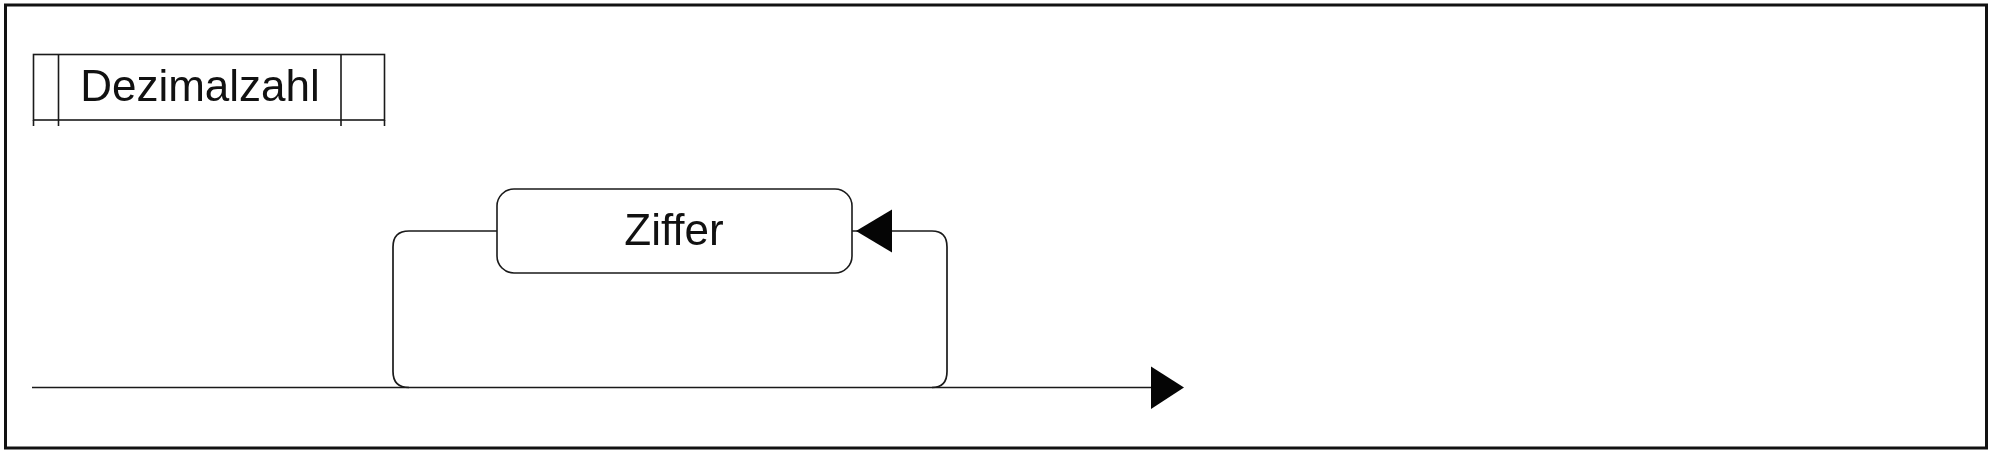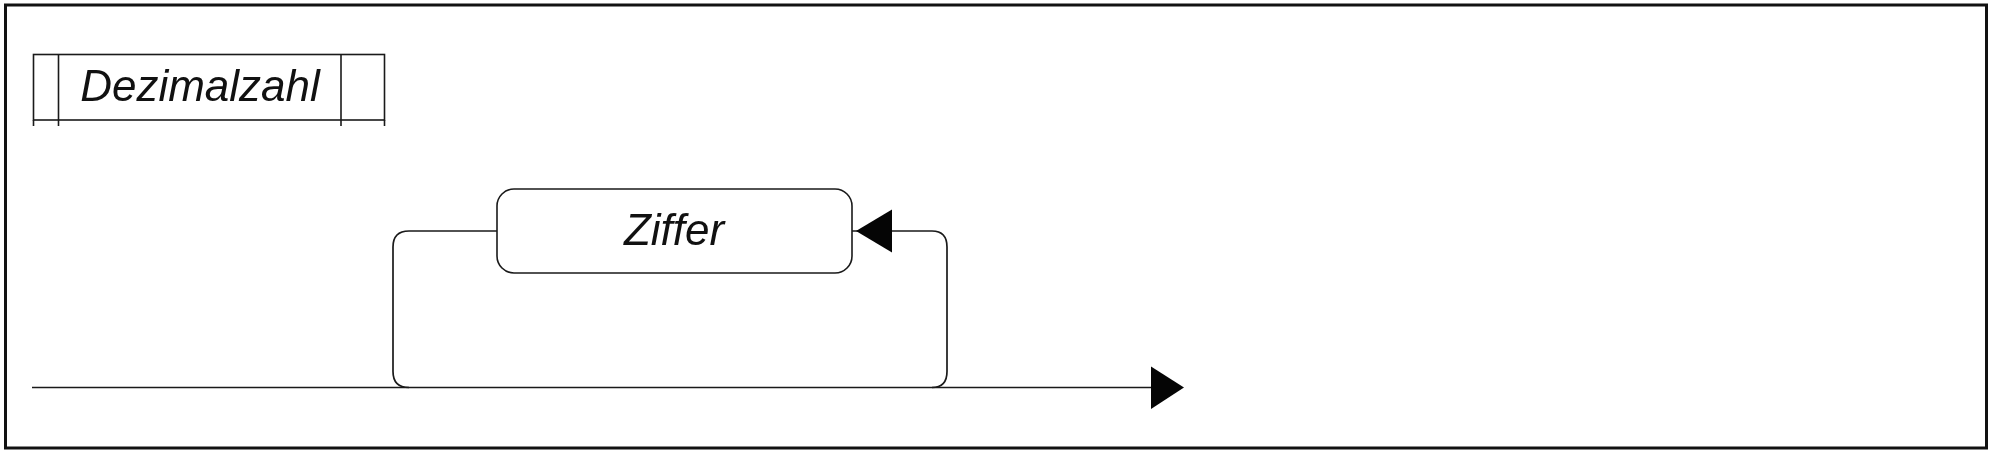--- a/index.html
+++ b/index.html
@@ -7,21 +7,20 @@
     padding: 0;
     background: #ffffff;
   }
   .canvas {
     position: relative;
     width: 1993px;
     height: 456px;
     background: #ffffff;
     overflow: hidden;
     font-family: "Liberation Sans", sans-serif;
-    font-style: italic;
   }
   svg { display: block; }
   text.diagram-label {
     font-family: "Liberation Sans", sans-serif;
     font-size: 44px;
     fill: #111111;
   }
 </style>
 </head>
 <body>

